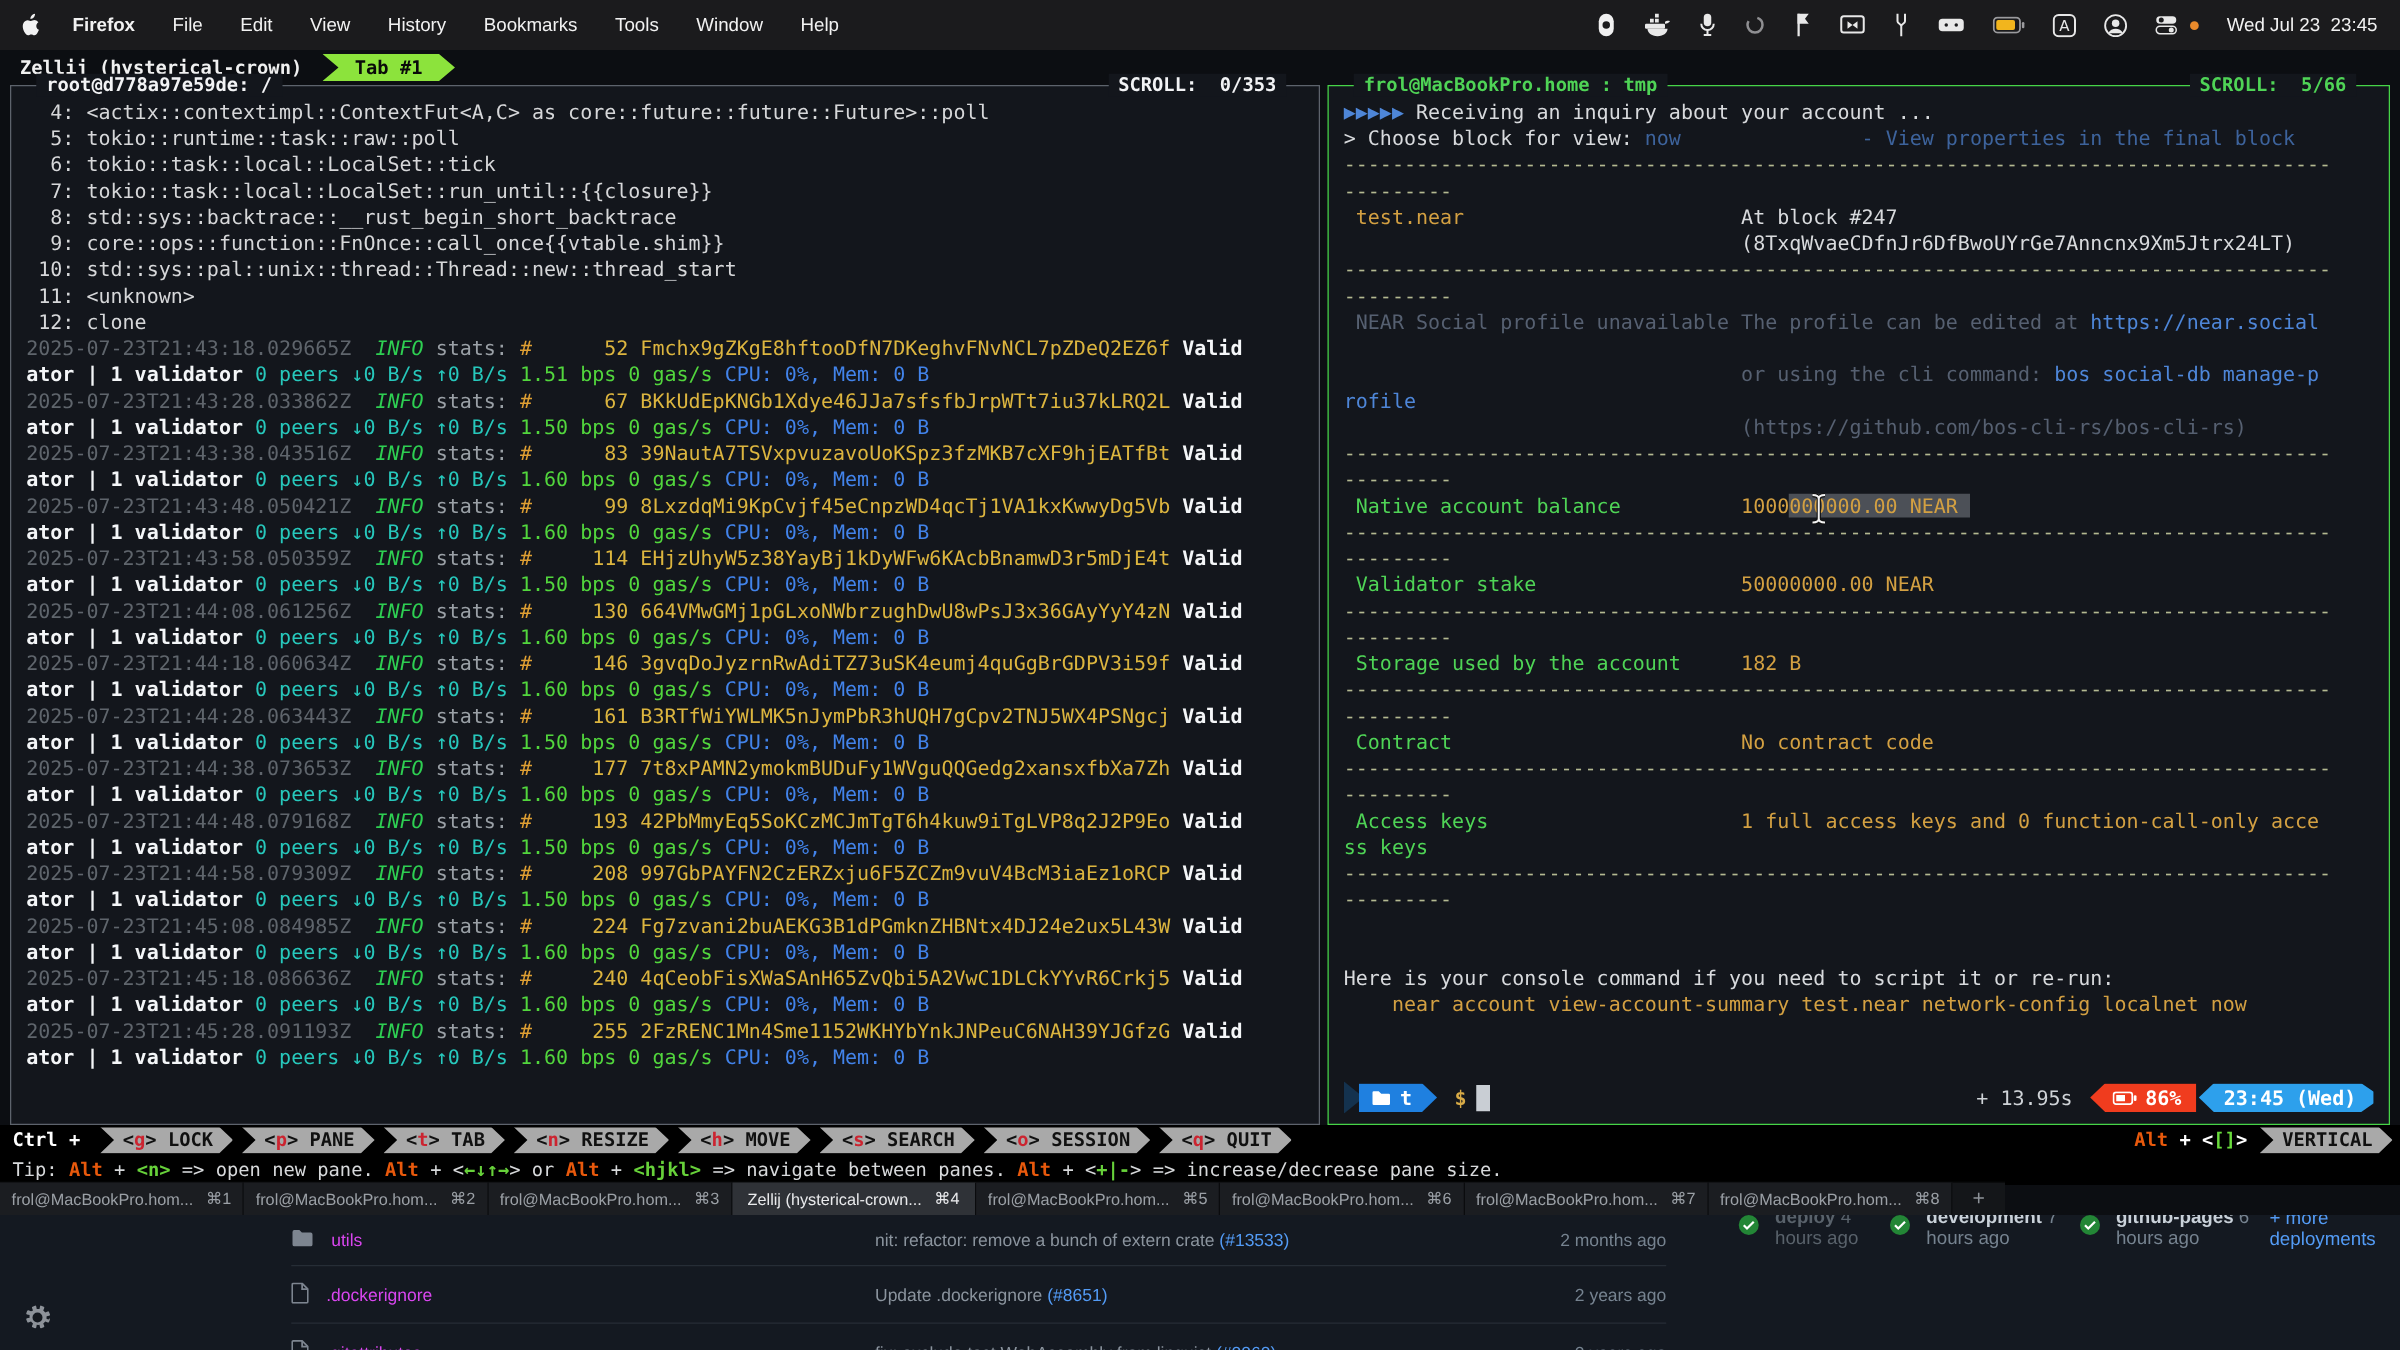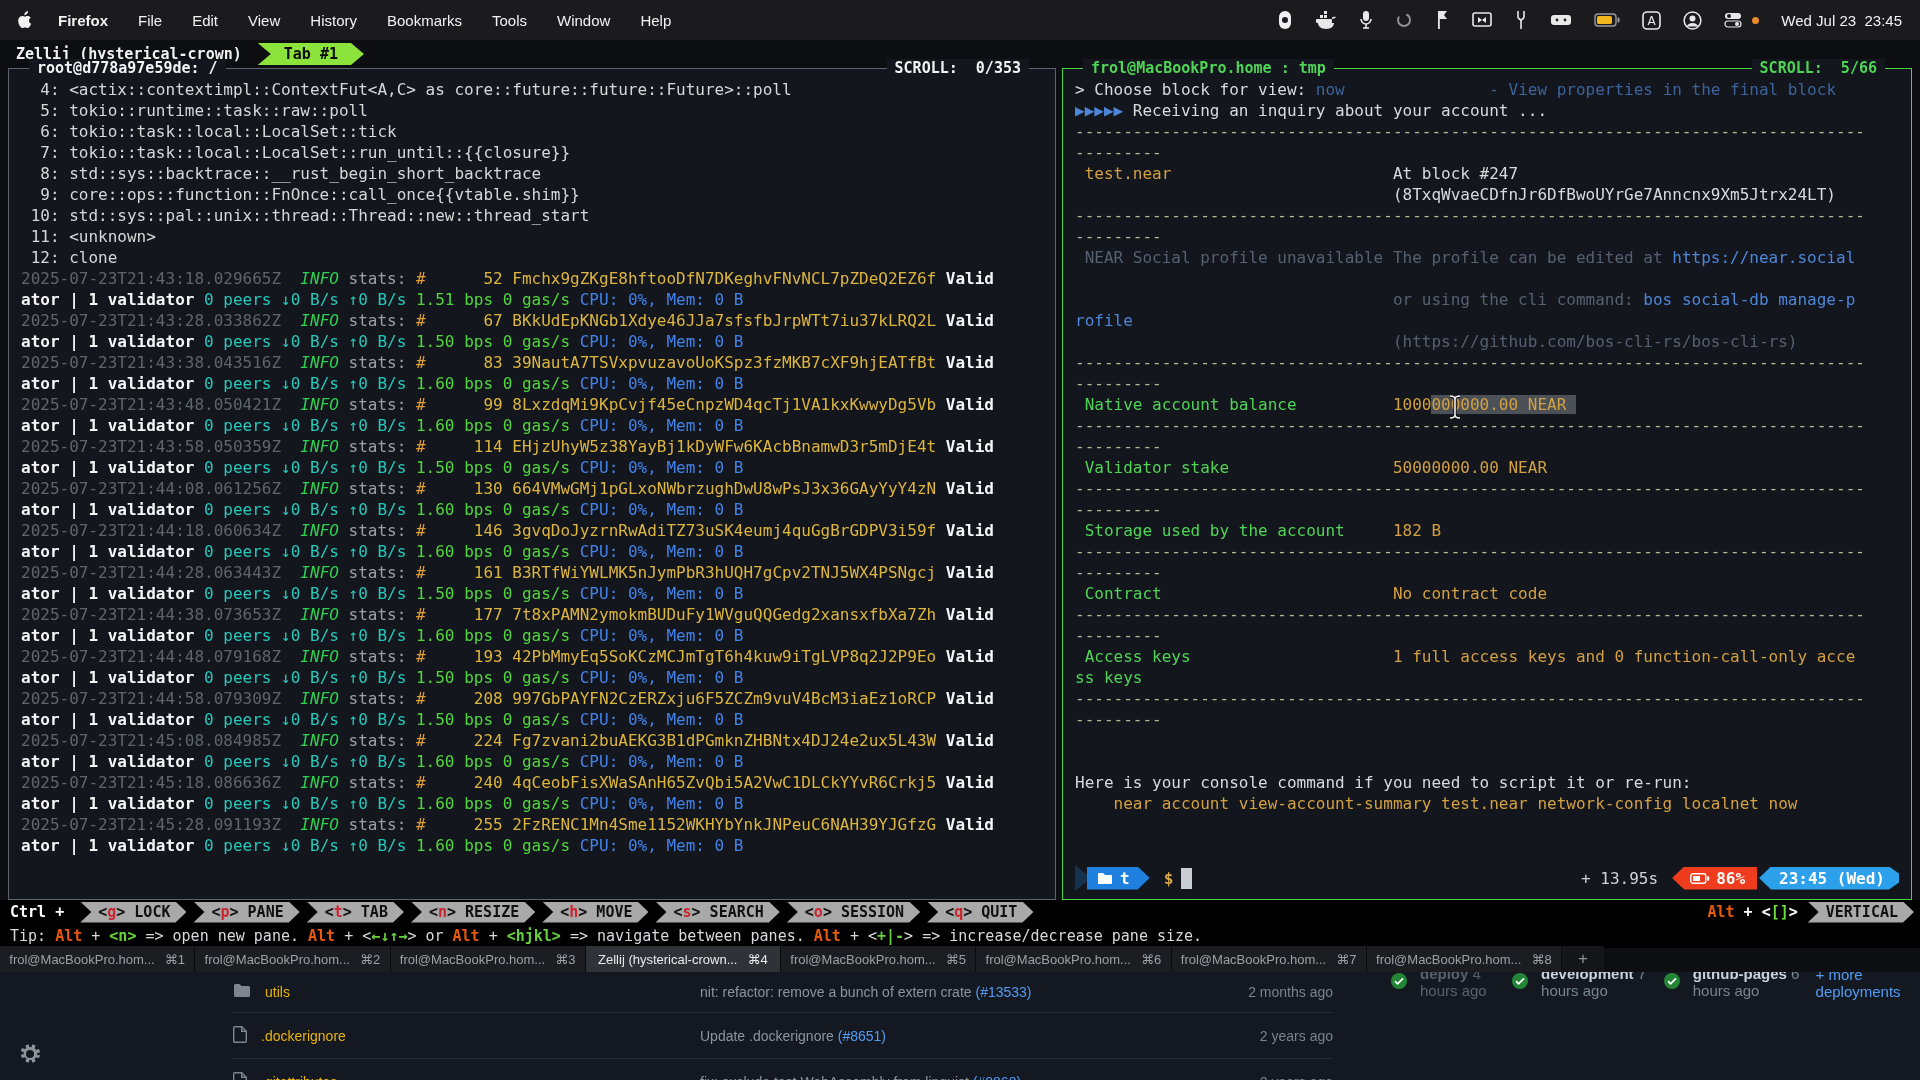--- a/index.html
+++ b/index.html
@@ -76,21 +76,21 @@
   
   .itabs{position:absolute;top:945px;left:0;width:1604px;height:27px;background:#141619;display:flex;align-items:stretch;border-top:1px solid #000;box-sizing:border-box;}
   .itab{flex:1;display:flex;align-items:center;justify-content:center;gap:10px;font-size:13px;color:#9ba0a6;background:#1b1d21;border-right:1px solid #0a0b0d;white-space:nowrap;overflow:hidden;}
   .itab.active{background:#2f3237;color:#e9eaec;}
   .itab-new{width:42px;display:flex;align-items:center;justify-content:center;color:#8d9298;font-size:17px;}
   
   .browser{position:absolute;top:972px;left:0;width:1920px;height:108px;background:#141921;overflow:hidden;}
   .files{position:absolute;left:233px;top:0;width:1100px;}
   .frow{display:flex;align-items:center;height:45px;border-bottom:1px solid #262d36;font-size:14px;}
   .frow:first-child{height:40px;}
-  .fname{width:467px;display:flex;align-items:center;gap:14px;color:#eab308;}
+  .fname{width:467px;display:flex;align-items:center;gap:14px;color:#d946ef;}
   .fmsg{flex:1;color:#8b949e;white-space:nowrap;overflow:hidden;}
   .flink{color:#539bf5;}
   .fage{width:160px;text-align:right;color:#768390;}
   .deploys{position:absolute;left:1390px;top:-8px;width:520px;display:flex;flex-direction:row;gap:9px;font-size:15px;}
   .drow{display:flex;align-items:center;gap:12px;color:#768390;}
   .dname{color:#c9d1d9;font-weight:bold;}
   .drow.dimrow,.drow.dimrow .dname{color:#59626b;}
   .dmore{color:#539bf5;font-size:15px;margin-top:2px;}
   .gear{position:absolute;left:18px;top:70px;}
 </style>
@@ -251,22 +251,22 @@
             <div class="tl"><span class="ts">2025-07-23T21:45:18.086636Z</span><span>  </span><span class="info">INFO</span><span class="stats"> stats: </span><span class="mark">#</span><span class="hash">     240</span><span> </span><span class="hash">4qCeobFisXWaSAnH65ZvQbi5A2VwC1DLCkYYvR6Crkj5</span><span> </span><span class="wb">Valid</span></div>
             <div class="tl"><span class="wb">ator | 1 validator</span><span> </span><span class="teal">0 peers ↓0 B/s ↑0 B/s</span><span class="grn"> 1.60 bps 0 gas/s</span><span class="blu"> CPU: 0%, Mem: 0 B</span></div>
             <div class="tl"><span class="ts">2025-07-23T21:45:28.091193Z</span><span>  </span><span class="info">INFO</span><span class="stats"> stats: </span><span class="mark">#</span><span class="hash">     255</span><span> </span><span class="hash">2FzRENC1Mn4Sme1152WKHYbYnkJNPeuC6NAH39YJGfzG</span><span> </span><span class="wb">Valid</span></div>
             <div class="tl"><span class="wb">ator | 1 validator</span><span> </span><span class="teal">0 peers ↓0 B/s ↑0 B/s</span><span class="grn"> 1.60 bps 0 gas/s</span><span class="blu"> CPU: 0%, Mem: 0 B</span></div>
           </div>
       </div>
       <div class="pane right">
         <span class="ptitle">frol@MacBookPro.home : tmp</span>
         <span class="pscroll">SCROLL:  5/66</span>
         <div class="pcontent">
+            <div class="tl"><span class="bl">▶▶▶▶▶ </span><span class="fg">Receiving an inquiry about your account ...</span></div>
             <div class="tl"><span class="fg">&gt; Choose block for view: </span><span class="db">now</span><span class="db">               </span><span class="db">- View properties in the final block</span></div>
-            <div class="tl"><span class="bl">▶▶▶▶▶ </span><span class="fg">Receiving an inquiry about your account ...</span></div>
             <div class="tl"><span class="sp">----------------------------------------------------------------------------------</span></div>
             <div class="tl"><span class="sp">---------</span></div>
             <div class="tl"><span class="gd"> test.near</span><span class="fg">                       </span><span class="fg">At block #247</span></div>
             <div class="tl"><span class="fg">                                 </span><span class="fg">(8TxqWvaeCDfnJr6DfBwoUYrGe7Anncnx9Xm5Jtrx24LT)</span></div>
             <div class="tl"><span class="sp">----------------------------------------------------------------------------------</span></div>
             <div class="tl"><span class="sp">---------</span></div>
             <div class="tl"><span class="dim"> NEAR Social profile unavailable</span><span class="dim"> </span><span class="dim">The profile can be edited at </span><span class="bl">https://near.social</span></div>
             <div class="tl"><span> </span></div>
             <div class="tl"><span class="dim">                                 </span><span class="dim">or using the cli command: </span><span class="bl">bos social-db manage-p</span></div>
             <div class="tl"><span class="bl">rofile</span></div>

